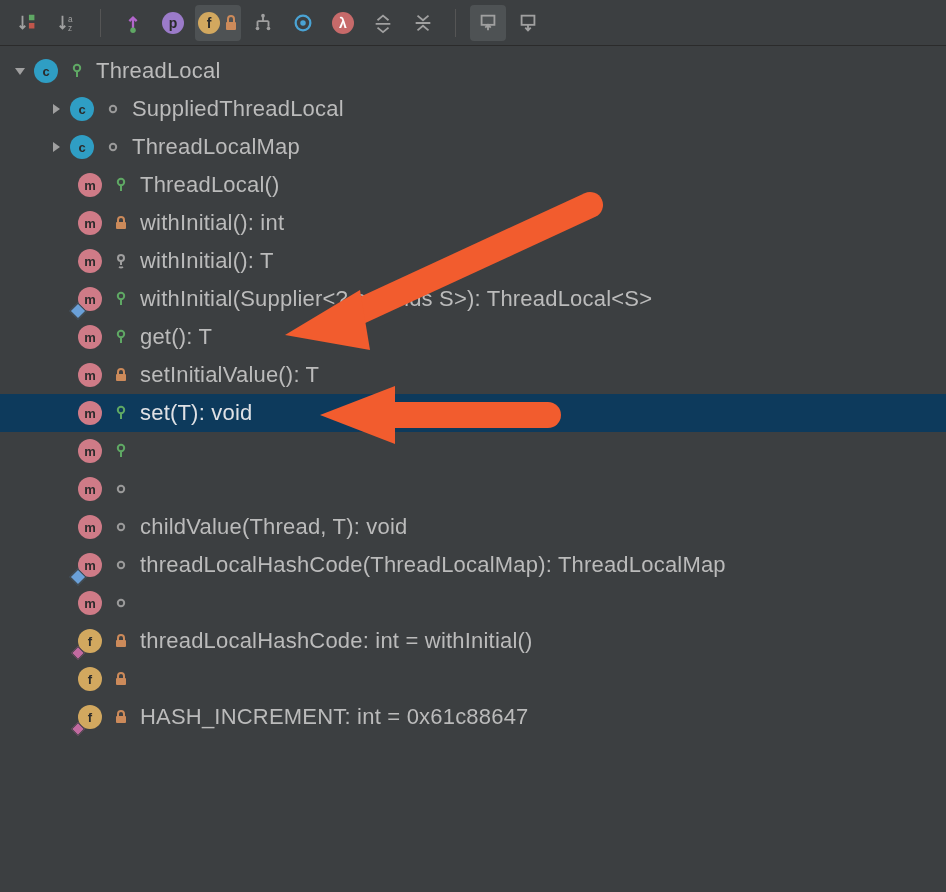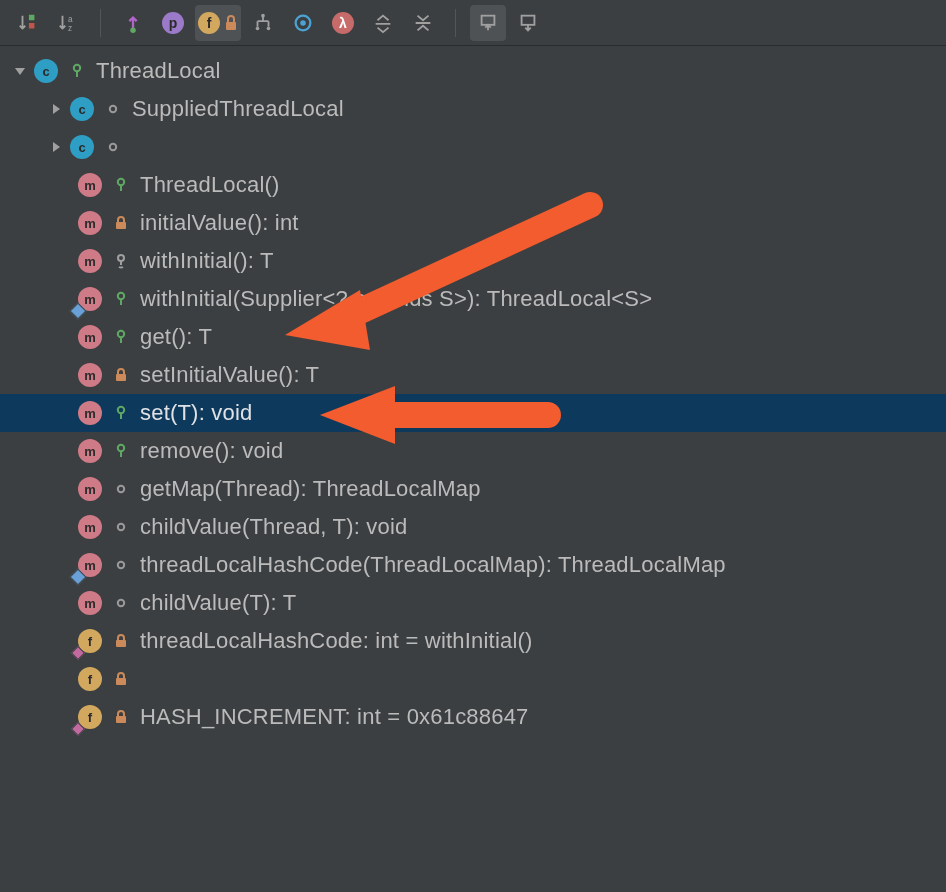--- a/index.html
+++ b/index.html
@@ -269,20 +269,21 @@
           <svg viewBox="0 0 14 14">
             <path d="M4 2 L11 7 L4 12 Z" fill="#a0a0a0"></path>
           </svg>
         </div>
         <span class="kind-badge kind-classb">c</span>
         <span class="vis-slot">
           <svg class="vis-icon" viewBox="0 0 16 16">
             <circle cx="8" cy="8" r="3.2" fill="none" stroke="#9a9a9a" stroke-width="2"></circle>
           </svg>
         </span>
+        <span class="label">ThreadLocalMap</span>
       </div>
       <div class="row">
         <div class="indent-2"></div>
         <span class="kind-badge kind-method">m</span>
         <span class="vis-slot">
           <svg class="vis-icon" viewBox="0 0 16 16">
             <circle cx="8" cy="5" r="3.2" fill="none" stroke="#5fa864" stroke-width="2"></circle>
             <rect x="7" y="8" width="2" height="6" fill="#5fa864"></rect>
           </svg>
         </span>
@@ -290,21 +291,21 @@
       </div>
       <div class="row">
         <div class="indent-2"></div>
         <span class="kind-badge kind-method">m</span>
         <span class="vis-slot">
           <svg class="vis-icon" viewBox="0 0 16 16">
             <rect x="3" y="7" width="10" height="7" rx="1" fill="#cc8a5a"></rect>
             <path d="M5 7 V5 a3 3 0 0 1 6 0 V7" stroke="#cc8a5a" stroke-width="2" fill="none"></path>
           </svg>
         </span>
-        <span class="label">initialValue(): int</span>
+        <span class="label">withInitial(): int</span>
       </div>
       <div class="row">
         <div class="indent-2"></div>
         <span class="kind-badge kind-method">m</span>
         <span class="vis-slot">
           <svg class="vis-icon" viewBox="0 0 16 16">
             <circle cx="8" cy="5" r="3" fill="none" stroke="#a0a0a0" stroke-width="2"></circle>
             <path d="M8 8 v4 M6 14 a3 2 0 0 0 4 0" stroke="#a0a0a0" stroke-width="2" fill="none"></path>
           </svg>
         </span>
@@ -356,31 +357,29 @@
       </div>
       <div class="row">
         <div class="indent-2"></div>
         <span class="kind-badge kind-method">m</span>
         <span class="vis-slot">
           <svg class="vis-icon" viewBox="0 0 16 16">
             <circle cx="8" cy="5" r="3.2" fill="none" stroke="#5fa864" stroke-width="2"></circle>
             <rect x="7" y="8" width="2" height="6" fill="#5fa864"></rect>
           </svg>
         </span>
-        <span class="label">remove(): void</span>
-      </div>
-      <div class="row">
-        <div class="indent-2"></div>
-        <span class="kind-badge kind-method">m</span>
-        <span class="vis-slot">
-          <svg class="vis-icon" viewBox="0 0 16 16">
-            <circle cx="8" cy="8" r="3.2" fill="none" stroke="#9a9a9a" stroke-width="2"></circle>
-          </svg>
-        </span>
-        <span class="label">getMap(Thread): ThreadLocalMap</span>
+      </div>
+      <div class="row">
+        <div class="indent-2"></div>
+        <span class="kind-badge kind-method">m</span>
+        <span class="vis-slot">
+          <svg class="vis-icon" viewBox="0 0 16 16">
+            <circle cx="8" cy="8" r="3.2" fill="none" stroke="#9a9a9a" stroke-width="2"></circle>
+          </svg>
+        </span>
       </div>
       <div class="row">
         <div class="indent-2"></div>
         <span class="kind-badge kind-method">m</span>
         <span class="vis-slot">
           <svg class="vis-icon" viewBox="0 0 16 16">
             <circle cx="8" cy="8" r="3.2" fill="none" stroke="#9a9a9a" stroke-width="2"></circle>
           </svg>
         </span>
         <span class="label">childValue(Thread, T): void</span>
@@ -396,21 +395,20 @@
         <span class="label">threadLocalHashCode(ThreadLocalMap): ThreadLocalMap</span>
       </div>
       <div class="row">
         <div class="indent-2"></div>
         <span class="kind-badge kind-method">m</span>
         <span class="vis-slot">
           <svg class="vis-icon" viewBox="0 0 16 16">
             <circle cx="8" cy="8" r="3.2" fill="none" stroke="#9a9a9a" stroke-width="2"></circle>
           </svg>
         </span>
-        <span class="label">childValue(T): T</span>
       </div>
       <div class="row">
         <div class="indent-2"></div>
         <span class="kind-badge kind-field">f<span class="kind-decor-c"></span></span>
         <span class="vis-slot">
           <svg class="vis-icon" viewBox="0 0 16 16">
             <rect x="3" y="7" width="10" height="7" rx="1" fill="#cc8a5a"></rect>
             <path d="M5 7 V5 a3 3 0 0 1 6 0 V7" stroke="#cc8a5a" stroke-width="2" fill="none"></path>
           </svg>
         </span>

